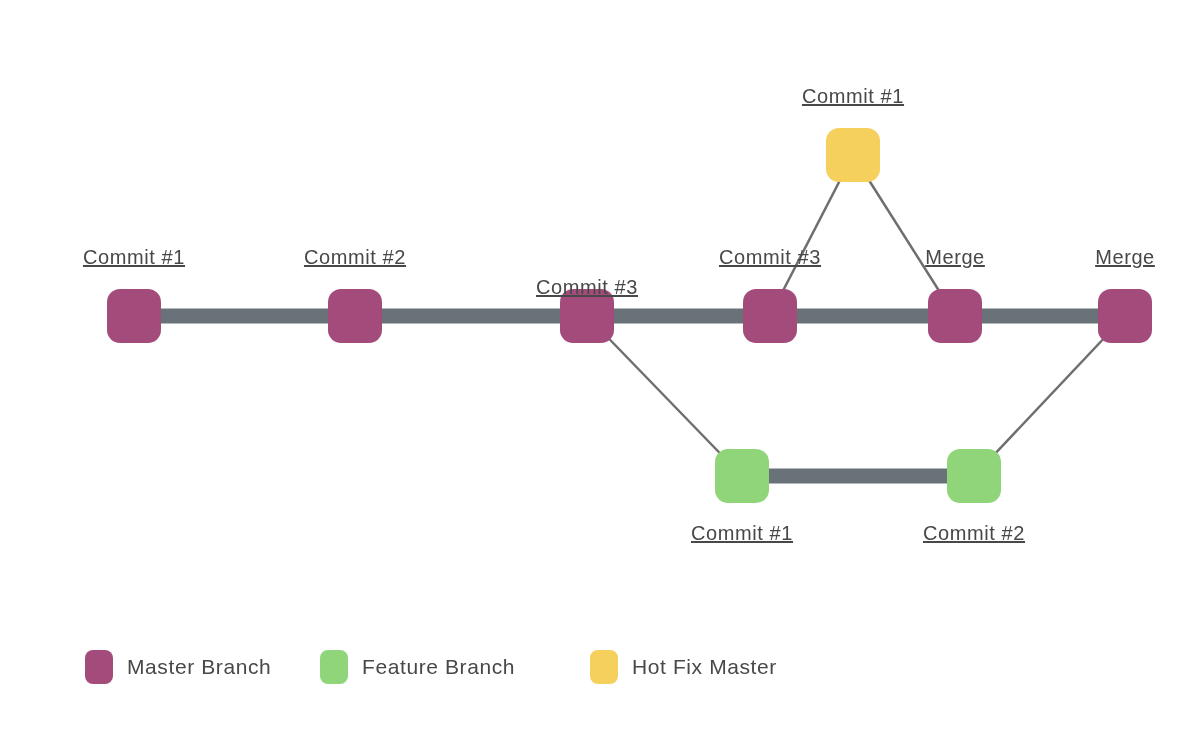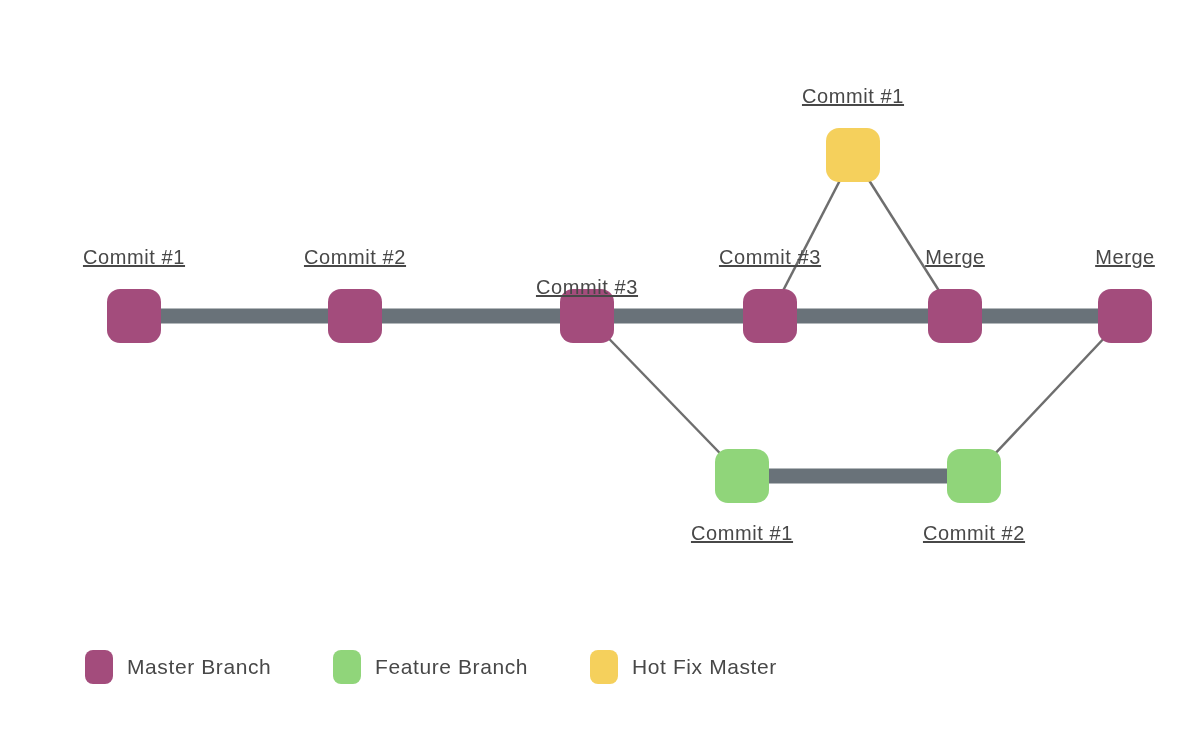--- a/index.html
+++ b/index.html
@@ -88,21 +88,21 @@
       <div class="node-square" style="left: 715px; top: 449px; background: rgb(144, 213, 122);"></div>
       <div class="node-label" style="left: 742px; top: 522px;">Commit #1</div>
       <div class="node-square" style="left: 947px; top: 449px; background: rgb(144, 213, 122);"></div>
       <div class="node-label" style="left: 974px; top: 522px;">Commit #2</div>
     </div>
   <div id="legend-layer">
       <div class="legend-item" style="left: 85px; top: 650px;">
         <div class="legend-swatch" style="background: rgb(163, 76, 124);"></div>
         <div class="legend-label">Master Branch</div>
       </div>
-      <div class="legend-item" style="left: 333px; top: 650px;">
+      <div class="legend-item" style="left: 320px; top: 650px;">
         <div class="legend-swatch" style="background: rgb(144, 213, 122);"></div>
         <div class="legend-label">Feature Branch</div>
       </div>
       <div class="legend-item" style="left: 590px; top: 650px;">
         <div class="legend-swatch" style="background: rgb(245, 208, 92);"></div>
         <div class="legend-label">Hot Fix Master</div>
       </div>
     </div>
 </div>
 

